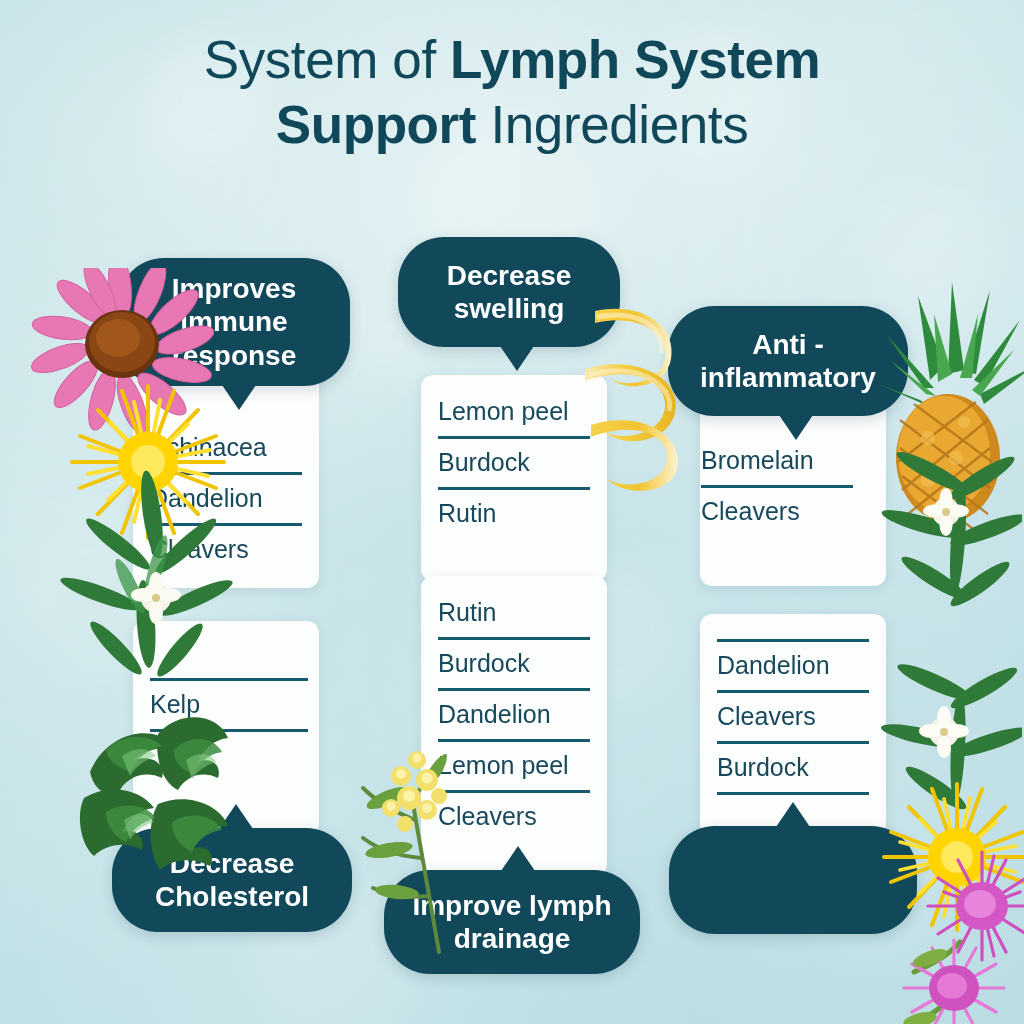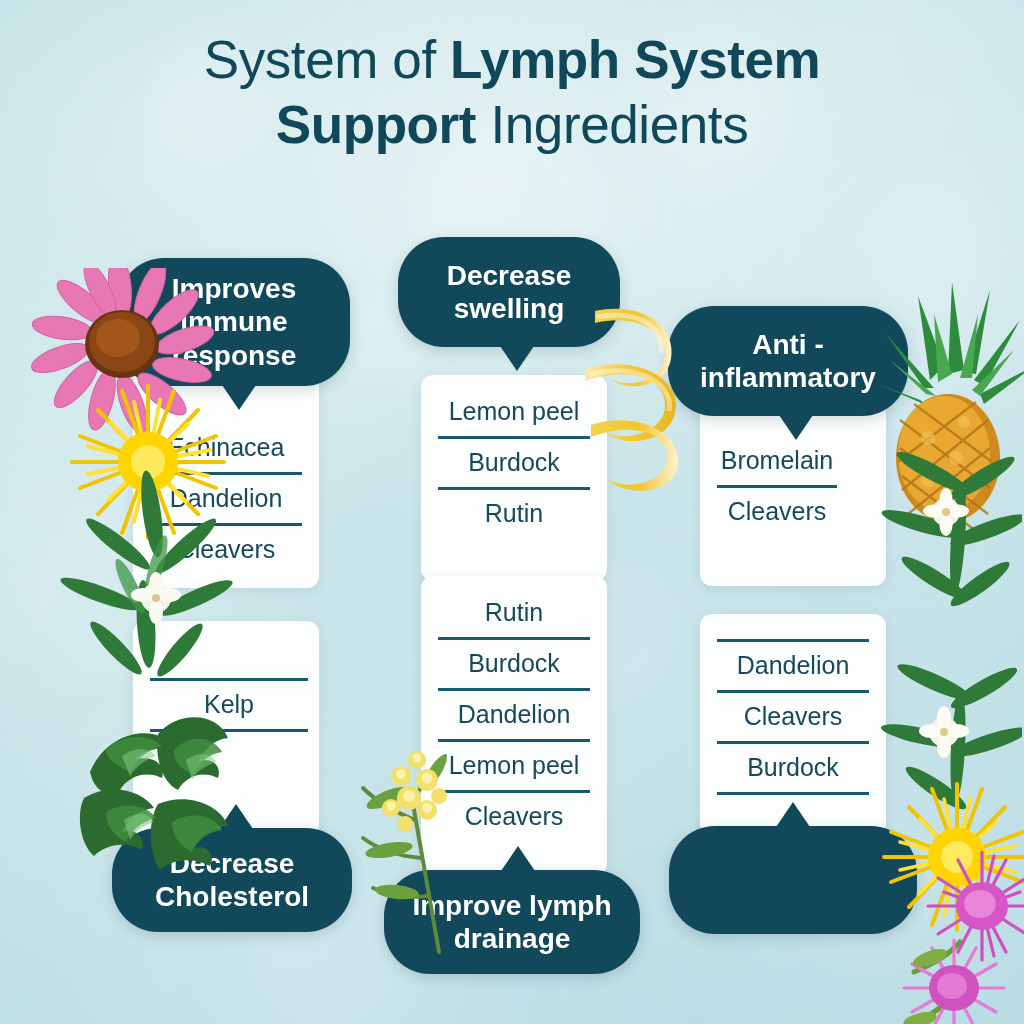--- a/index.html
+++ b/index.html
@@ -71,21 +71,21 @@
   }
   .items {
     position: absolute;
     left: 0;
     width: 100%;
     box-sizing: border-box;
   }
   .item {
     font-size: 25px;
     color: #17485b;
-    text-align: center;
+    text-align: left;
     white-space: nowrap;
     line-height: 1.0;
     padding: 11px 0 12px;
     position: relative;
   }
   .item + .item { border-top: 3px solid #17596e; }
   .items.bordered-all .item:first-child { border-top: 3px solid #17596e; }
   .items.bordered-all .item:last-child { border-bottom: 3px solid #17596e; }
 
   
@@ -295,21 +295,21 @@
       <path d="M24 128 C76 112 118 140 110 172 C103 198 58 200 40 182 C62 194 98 186 100 162 C102 136 66 124 24 140 Z" fill="url(#peelA)"></path>
       <path d="M30 20 C70 12 98 30 94 56" fill="none" stroke="#fff6d8" stroke-width="5" opacity=".55"></path>
       <path d="M22 78 C70 64 108 88 102 114" fill="none" stroke="#fff6d8" stroke-width="5" opacity=".5"></path>
     </svg>
   </div>
 
   <div class="card" style="left:0; top:0; width:1024px; height:1024px;">
 
     <div class="card-panel" style="left:700px; top:394px; width:186px; height:192px;"></div>
 
-    <div class="items" style="left:700px; top:437px; width:154px; padding:0 17px;">
+    <div class="items" style="left:700px; top:437px; width:154px; padding:0 1px;">
       <div class="item">Bromelain</div>
       <div class="item">Cleavers</div>
     </div>
 
     <div class="pill tail-down" style="left:668px; top:270px; width:240px; height:110px;margin-top:36px;">
       <div>
         <div>Anti -</div>
         <div>inflammatory</div>
       </div>
       <span class="tail" style="left:111px;"></span>

